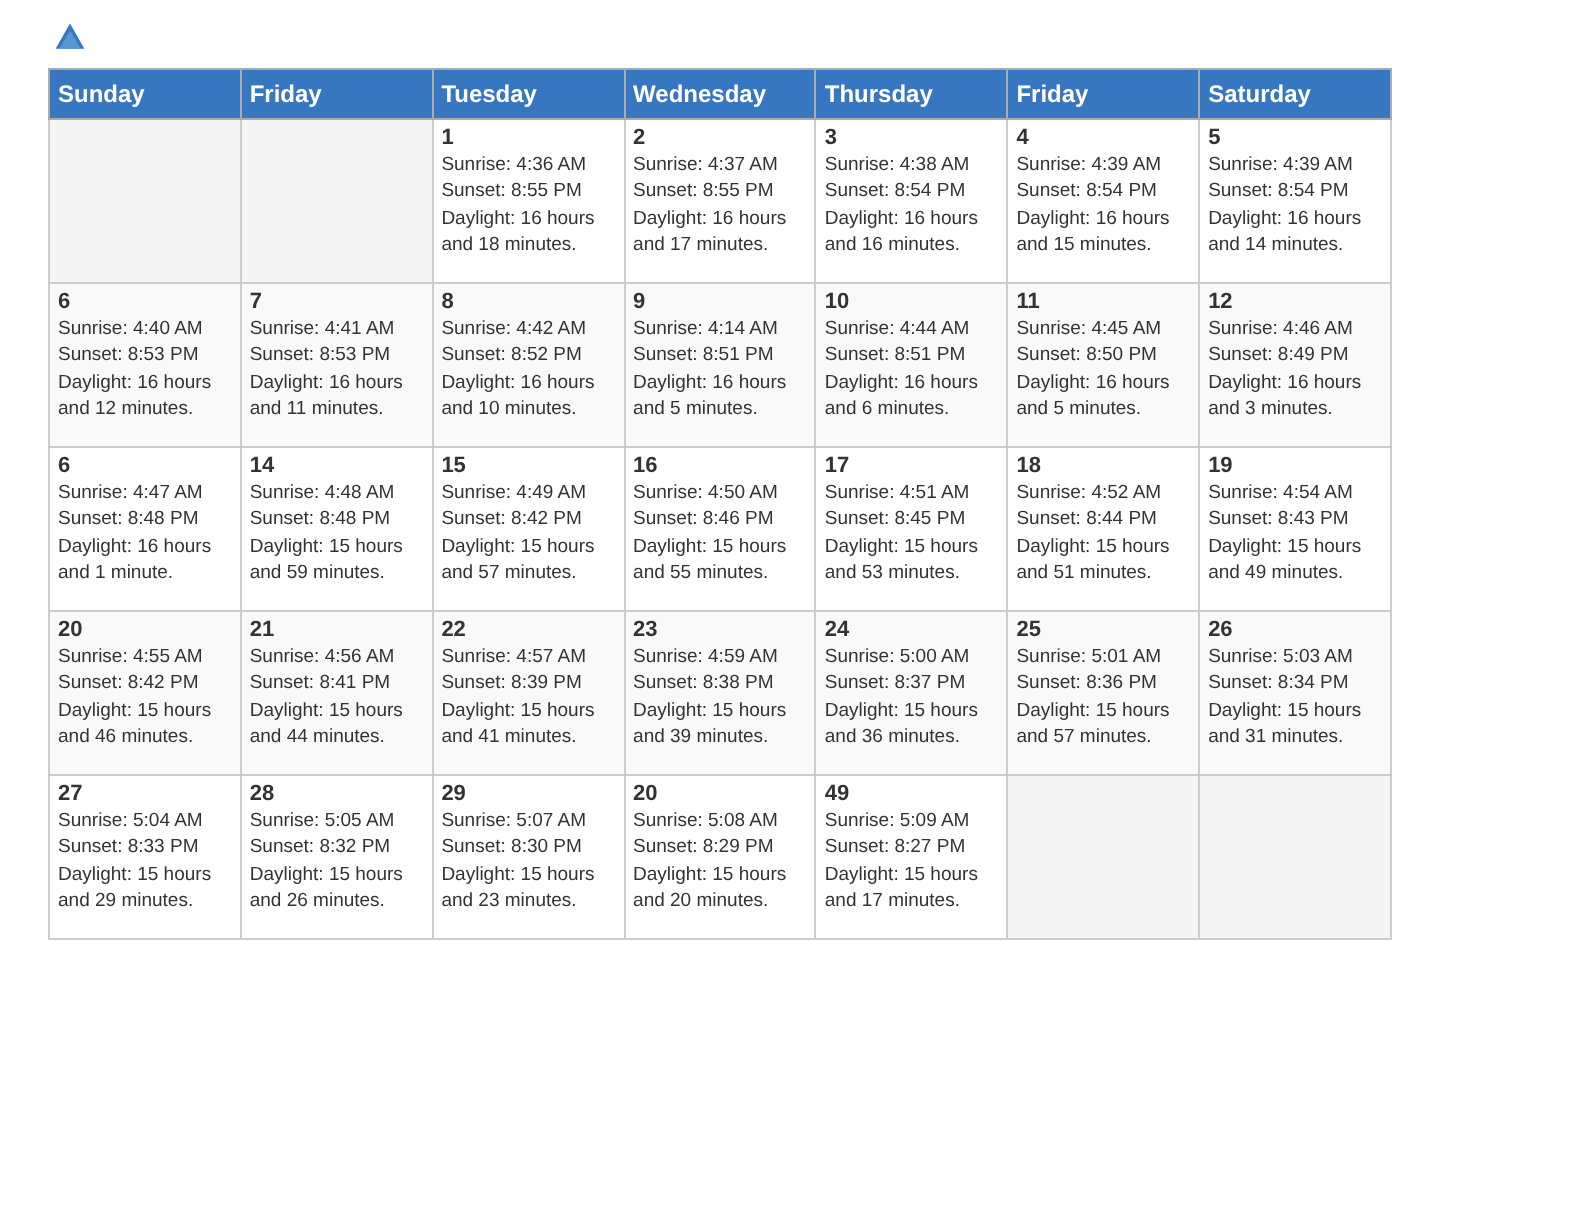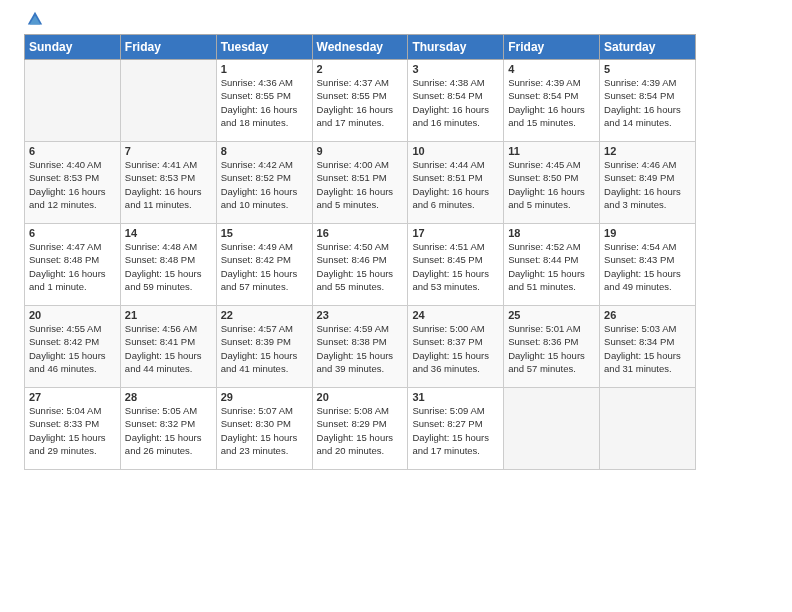--- a/index.html
+++ b/index.html
@@ -194,21 +194,21 @@
             <span class="day-num">8</span>
             <div class="day-info">
               <div>Sunrise: 4:42 AM</div>
               <div>Sunset: 8:52 PM</div>
               <div>Daylight: 16 hours and 10 minutes.</div>
             </div>
           </td>
           <td>
             <span class="day-num">9</span>
             <div class="day-info">
-              <div>Sunrise: 4:00 AM</div>
+              <div>Sunrise: 4:14 AM</div>
               <div>Sunset: 8:51 PM</div>
               <div>Daylight: 16 hours and 5 minutes.</div>
             </div>
           </td>
           <td>
             <span class="day-num">10</span>
             <div class="day-info">
               <div>Sunrise: 4:44 AM</div>
               <div>Sunset: 8:51 PM</div>
               <div>Daylight: 16 hours and 6 minutes.</div>
@@ -374,21 +374,21 @@
           </td>
           <td>
             <span class="day-num">20</span>
             <div class="day-info">
               <div>Sunrise: 5:08 AM</div>
               <div>Sunset: 8:29 PM</div>
               <div>Daylight: 15 hours and 20 minutes.</div>
             </div>
           </td>
           <td>
-            <span class="day-num">31</span>
+            <span class="day-num">49</span>
             <div class="day-info">
               <div>Sunrise: 5:09 AM</div>
               <div>Sunset: 8:27 PM</div>
               <div>Daylight: 15 hours and 17 minutes.</div>
             </div>
           </td>
           <td class="empty"></td>
           <td class="empty"></td>
         </tr>
       </tbody>

